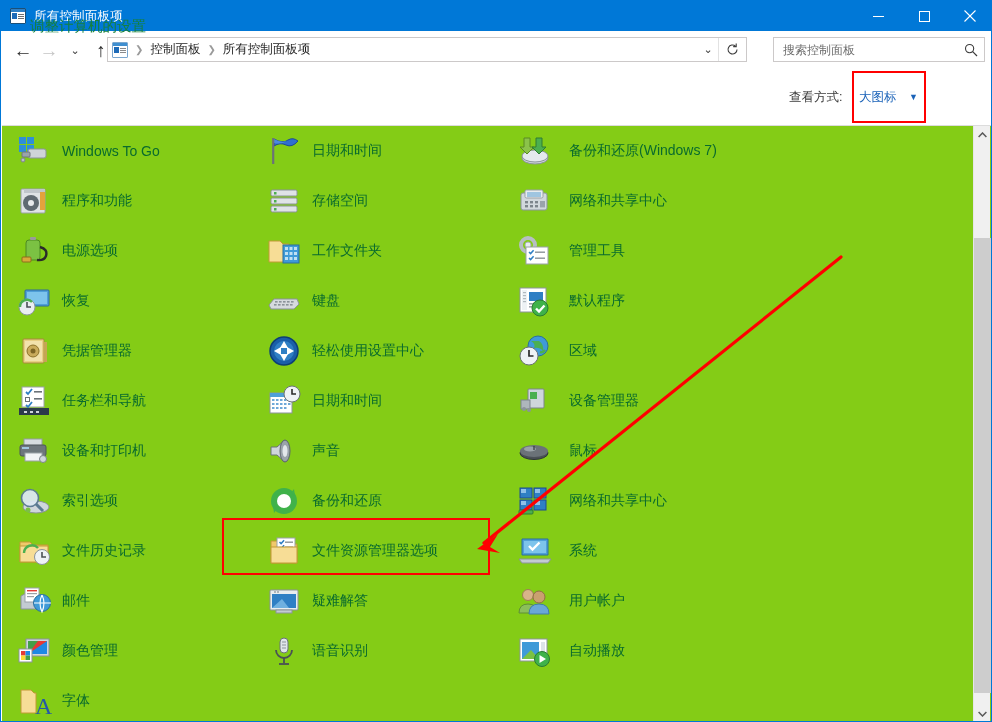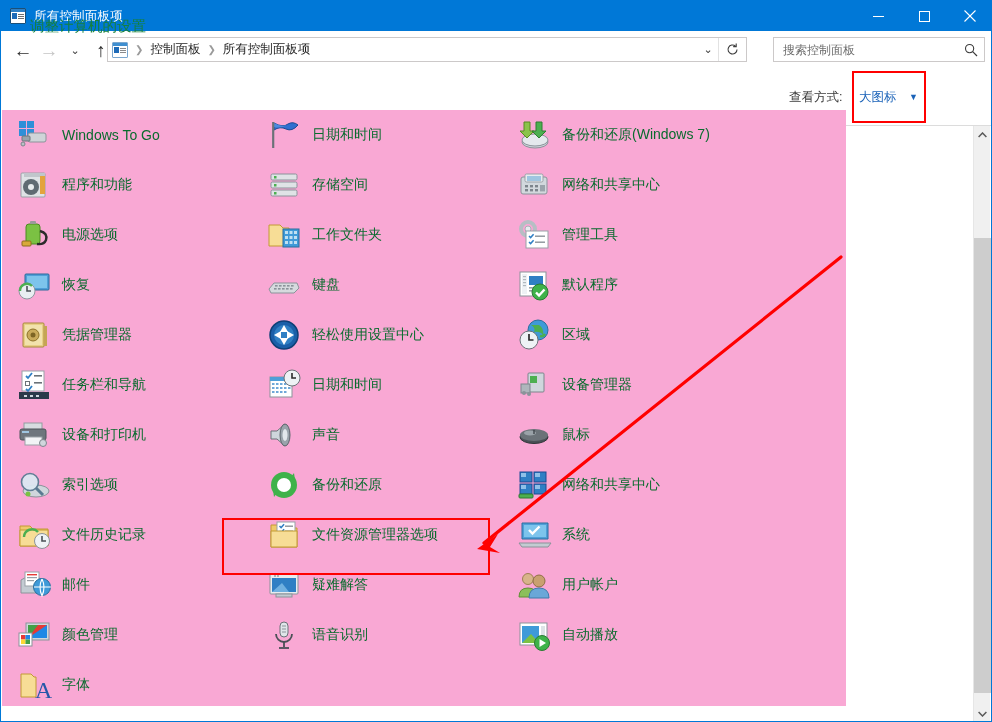--- a/index.html
+++ b/index.html
@@ -226,41 +226,41 @@
     left: 851px; top: 70px;
     width: 74px; height: 52px;
     border: 2px solid #ff0000;
     box-sizing: border-box;
     pointer-events: none;
   }
 
   
   #content {
     position: absolute;
-    left: 1px; top: 109px;
-    width: 844px;
+    left: 1px; top: 125px;
+    width: 990px;
     height: 596px;
     overflow: hidden;
-    background: #f9a8d4;
+    background: #84cc16;
   }
   .cp-col {
     position: absolute;
     top: 0;
   }
   #col1 { left: 0; }
   #col2 { left: 250px; }
   #col3 { left: 500px; }
   .cp-item {
     position: relative;
     height: 50px;
     display: flex;
     align-items: center;
     width: 250px;
   }
-  .cp-item.wide { width: 340px; }
+  .cp-item.wide { width: 340px; gap: 7px; }
   .cp-ico {
     width: 36px; height: 36px;
     margin-left: 14px;
     flex: 0 0 36px;
     position: relative;
   }
   .cp-label {
     margin-left: 10px;
     font-size: 14px;
     color: #0a6b2e;

